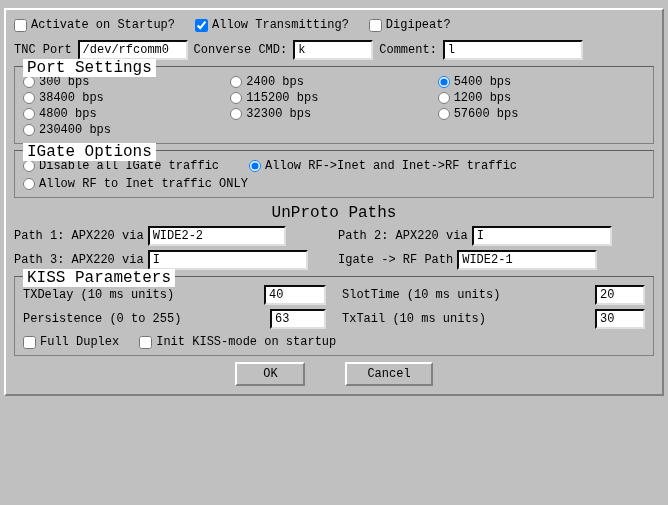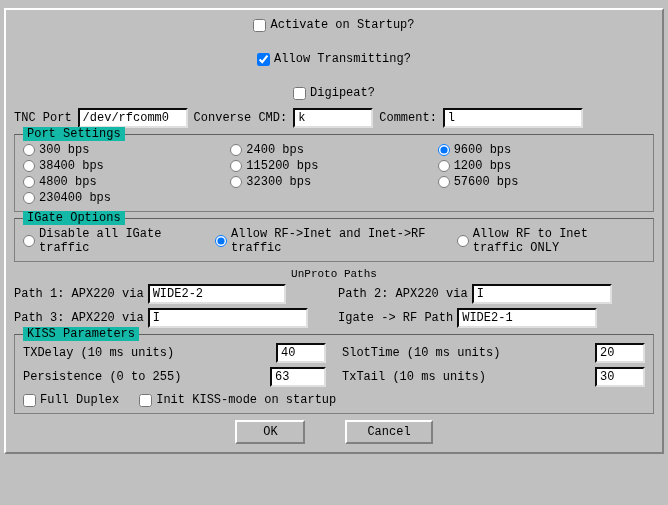--- a/index.html
+++ b/index.html
@@ -18,21 +18,20 @@
       border: 2px solid #808080;
       border-top-color: #ffffff;
       border-left-color: #ffffff;
       padding: 8px;
     }
     .top-checkboxes {
       display: flex;
       gap: 20px;
       margin-bottom: 8px;
       align-items: center;
-      flex-direction: column;
     }
     .checkbox-item {
       display: flex;
       align-items: center;
       gap: 4px;
     }
     .checkbox-item input[type="checkbox"] {
       width: 13px;
       height: 13px;
     }
@@ -61,55 +60,56 @@
       border: 1px solid #808080;
       border-top-color: #606060;
       margin: 6px 0;
       padding: 4px 8px 6px 8px;
       position: relative;
     }
     .groupbox-title {
       position: absolute;
       top: -8px;
       left: 8px;
-      background: #14b8a6;
+      background: #ffffff;
       padding: 0 4px;
-      font-size: 12px;
+      font-size: 16px;
     }
     .port-settings-grid {
       display: grid;
       grid-template-columns: repeat(3, 1fr);
       gap: 2px 0;
       margin-top: 4px;
     }
     .radio-item {
       display: flex;
       align-items: center;
       gap: 4px;
     }
     .radio-item input[type="radio"] {
       width: 12px;
       height: 12px;
     }
     .igate-options {
       display: flex;
-      gap: 20px;
+      flex-direction: column;
+      gap: 4px;
       margin-top: 4px;
     }
     .igate-row {
       display: flex;
       gap: 30px;
     }
     .unproto-section {
       margin: 6px 0;
     }
     .unproto-title {
       text-align: center;
       margin-bottom: 4px;
-      font-size: 11px;
+      font-size: 16px;
     }
     .unproto-grid {
       display: grid;
       grid-template-columns: 1fr 1fr;
       gap: 4px 8px;
     }
     .unproto-row {
       display: flex;
       align-items: center;
       gap: 4px;
@@ -187,21 +187,21 @@
       <div class="radio-item">
         <input type="radio" name="bps" style="">
         <span>300 bps</span>
       </div>
       <div class="radio-item">
         <input type="radio" name="bps" style="">
         <span>2400 bps</span>
       </div>
       <div class="radio-item">
         <input type="radio" name="bps" checked="" style="">
-        <span>9600 bps</span>
+        <span>5400 bps</span>
       </div>
       <div class="radio-item">
         <input type="radio" name="bps" style="">
         <span>38400 bps</span>
       </div>
       <div class="radio-item">
         <input type="radio" name="bps" style="">
         <span>115200 bps</span>
       </div>
       <div class="radio-item">
@@ -267,21 +267,21 @@
         <input type="text" style="width: 140px;" value="WIDE2-1">
       </div>
     </div>
   </div>
 
   <div class="groupbox">
     <span class="groupbox-title">KISS Parameters</span>
     <div class="kiss-grid">
       <div class="kiss-row">
         <span class="field-label">TXDelay (10 ms units)</span>
-        <input type="text" style="width: 50px;" value="40">
+        <input type="text" style="width: 62px;" value="40">
       </div>
       <div class="kiss-row">
         <span class="field-label">SlotTime (10 ms units)</span>
         <input type="text" style="width: 50px;" value="20">
       </div>
       <div class="kiss-row">
         <span class="field-label">Persistence (0 to 255)</span>
         <input type="text" style="width: 56px;" value="63">
       </div>
       <div class="kiss-row">

